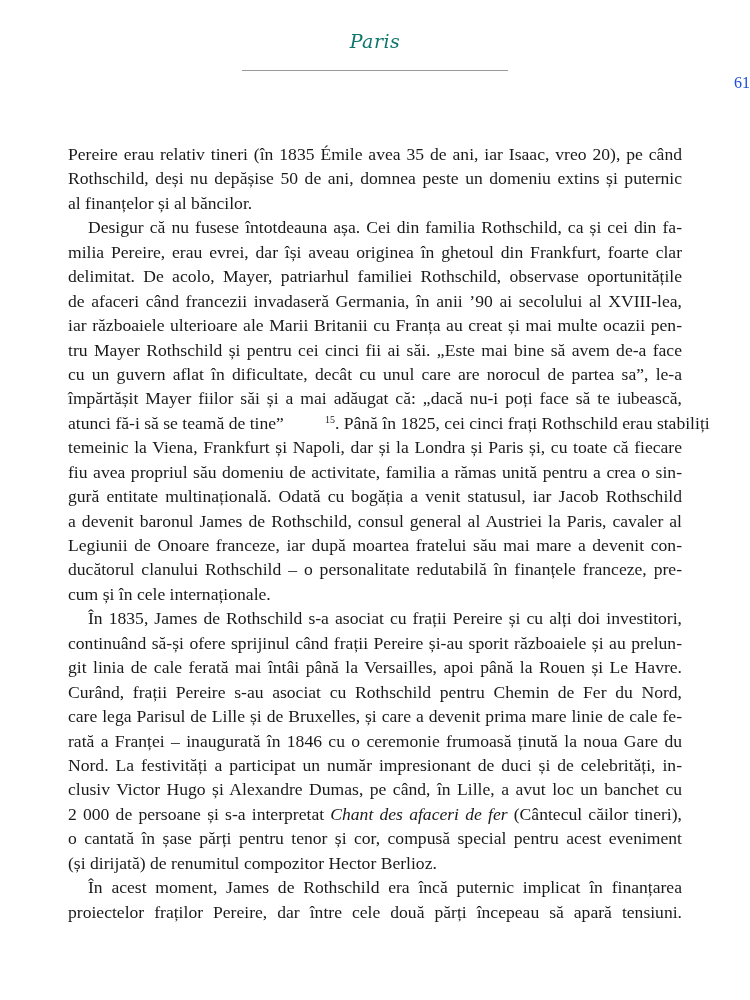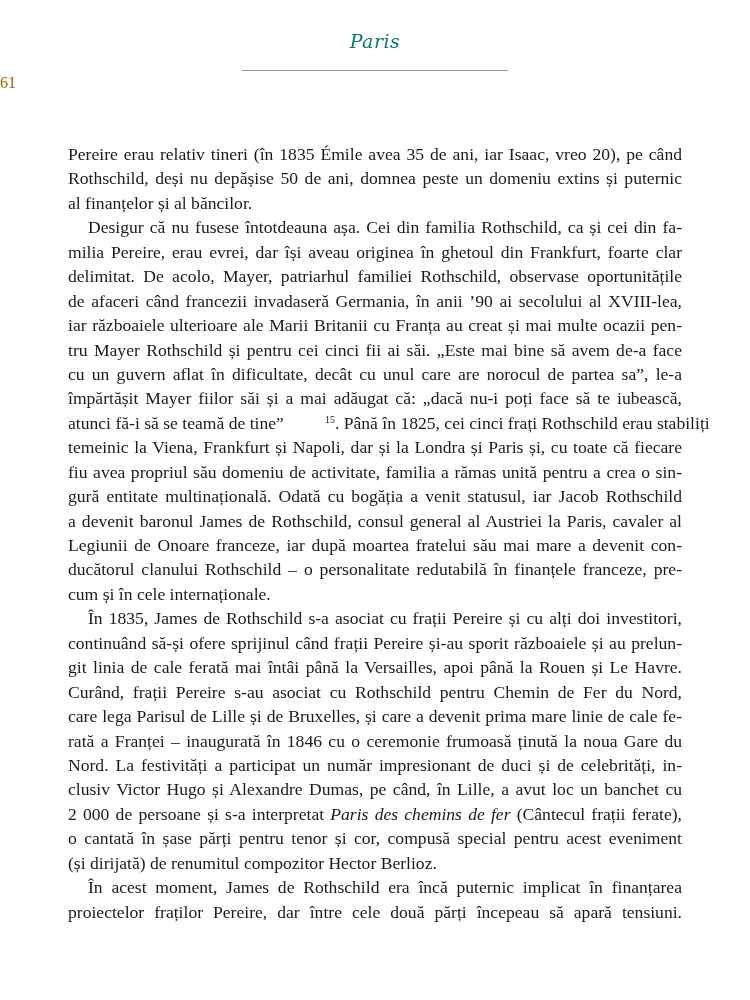--- a/index.html
+++ b/index.html
@@ -33,23 +33,23 @@
     width: 266px;
     top: 70px;
     height: 0;
     border-top: 1px solid #9a9a9a;
   }
   .page-number {
     position: absolute;
     left: 0;
     width: 750px;
     top: 74px;
-    text-align: left;
+    text-align: right;
     font-size: 16px;
-    color: #a16207;
+    color: #1d4ed8;
   }
   .body-text {
     position: absolute;
     left: 68px;
     top: 142px;
     width: 614px;
     font-size: 17.6px;
     line-height: 24.45px;
   }
   .body-text p {
@@ -114,21 +114,21 @@
 
   <p>
     <span class="line indent">În 1835, James de Rothschild s-a asociat cu frații Pereire și cu alți doi investitori,</span>
     <span class="line">continuând să-și ofere sprijinul când frații Pereire și-au sporit războaiele și au prelun-</span>
     <span class="line">git linia de cale ferată mai întâi până la Versailles, apoi până la Rouen și Le Havre.</span>
     <span class="line">Curând, frații Pereire s-au asociat cu Rothschild pentru Chemin de Fer du Nord,</span>
     <span class="line">care lega Parisul de Lille și de Bruxelles, și care a devenit prima mare linie de cale fe-</span>
     <span class="line">rată a Franței – inaugurată în 1846 cu o ceremonie frumoasă ținută la noua Gare du</span>
     <span class="line">Nord. La festivități a participat un număr impresionant de duci și de celebrități, in-</span>
     <span class="line">clusiv Victor Hugo și Alexandre Dumas, pe când, în Lille, a avut loc un banchet cu</span>
-    <span class="line"><span>2 000 de persoane și s-a interpretat </span><em>Paris des chemins de fer</em><span> (Cântecul frații ferate),</span></span>
+    <span class="line"><span>2 000 de persoane și s-a interpretat </span><em>Chant des afaceri de fer</em><span> (Cântecul căilor tineri),</span></span>
     <span class="line">o cantată în șase părți pentru tenor și cor, compusă special pentru acest eveniment</span>
     <span class="line last">(și dirijată) de renumitul compozitor Hector Berlioz.</span>
   </p>
 
   <p>
     <span class="line indent">În acest moment, James de Rothschild era încă puternic implicat în finanțarea</span>
     <span class="line">proiectelor fraților Pereire, dar între cele două părți începeau să apară tensiuni.</span>
   </p>
 
 </div>

